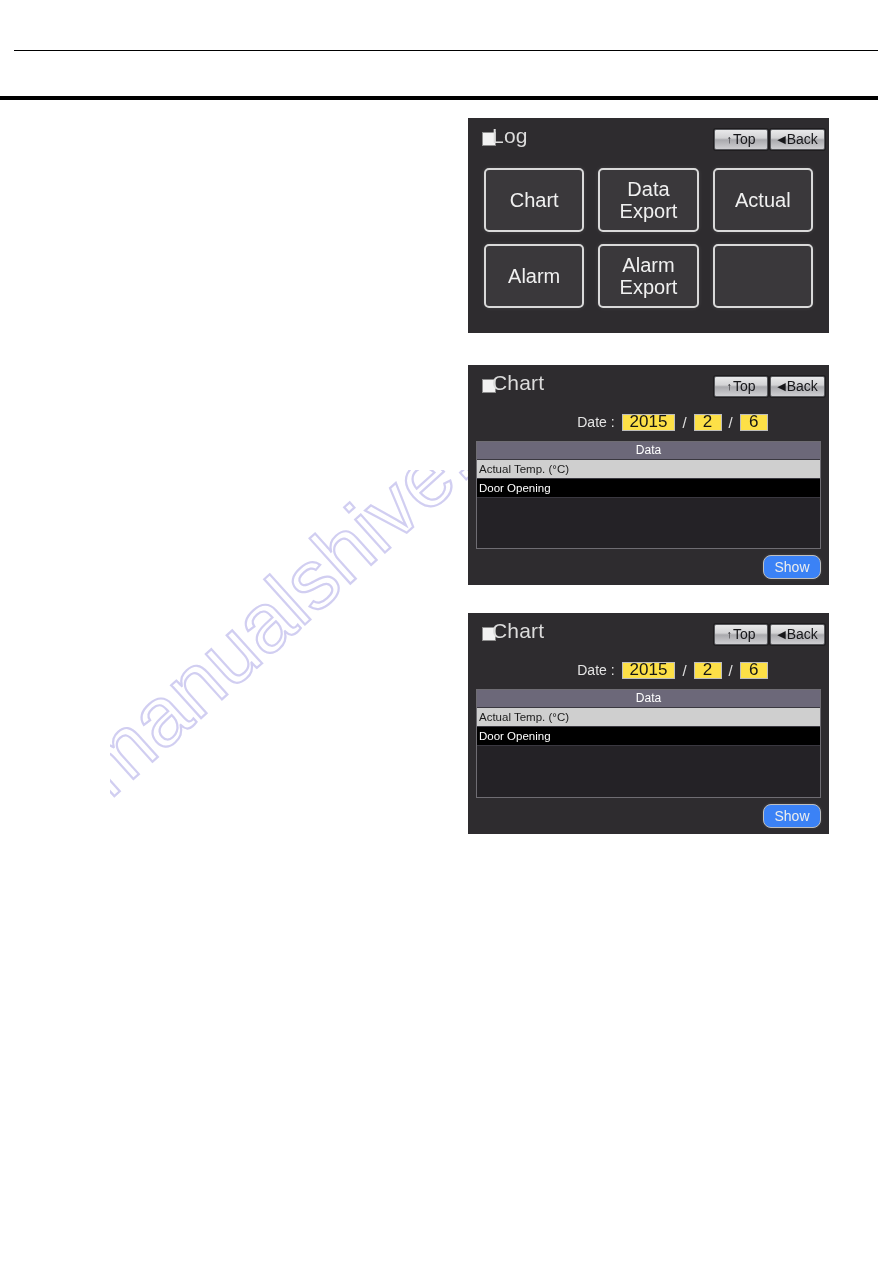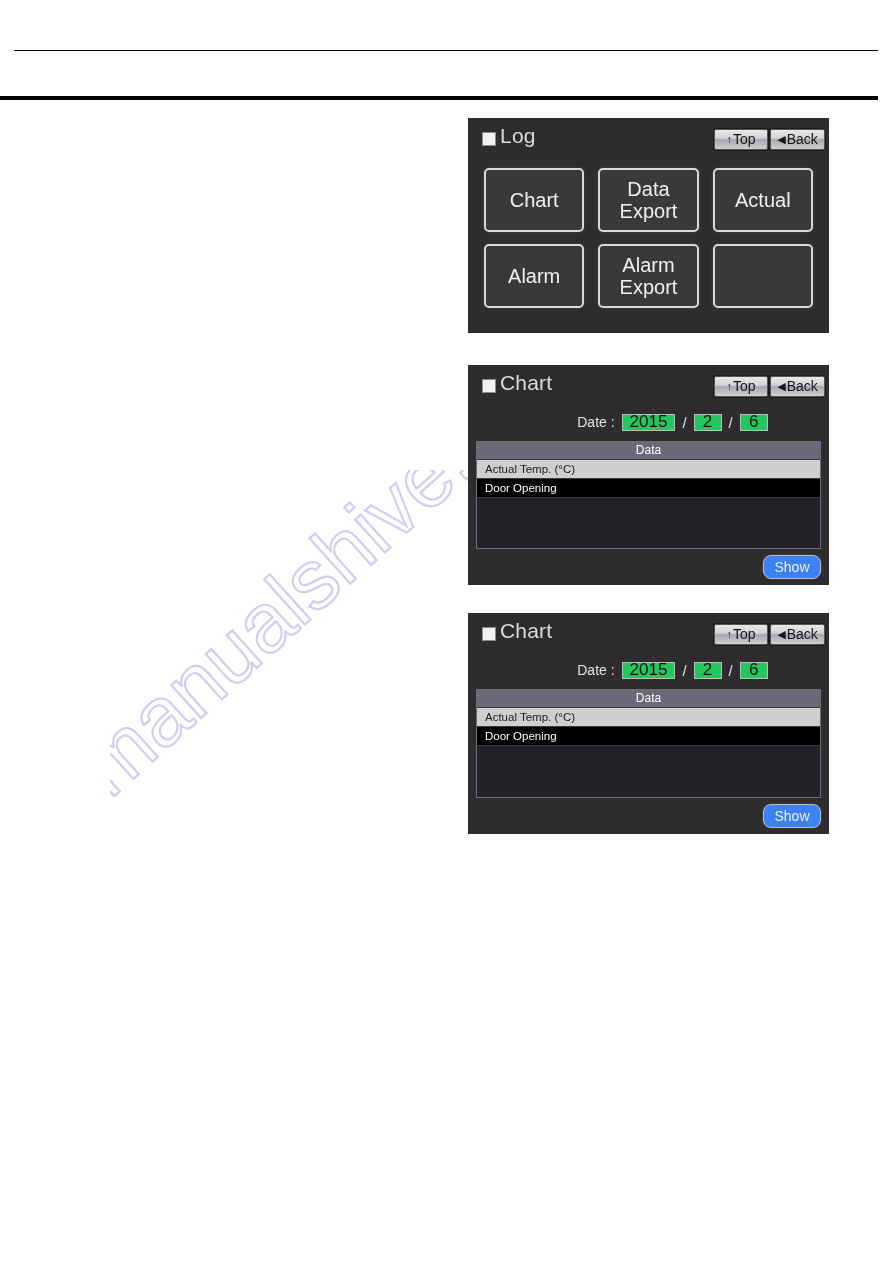--- a/index.html
+++ b/index.html
@@ -75,21 +75,21 @@
     left: 14px;
     top: 14px;
     width: 14px;
     height: 14px;
     background: #f2f2f2;
     border: 1px solid #8c8c8c;
     box-sizing: border-box;
   }
   .title-text {
     position: absolute;
-    left: 32px;
+    left: 24px;
     top: 4px;
     font-size: 21px;
     color: #dcdcdc;
     letter-spacing: 0.2px;
     line-height: 28px;
     white-space: nowrap;
   }
 
   
   .navbtn {
@@ -164,21 +164,21 @@
     justify-content: center;
     padding-left: 48px;
   }
   .date-label {
     font-size: 14px;
     color: #e4e4e4;
     margin-right: 7px;
     white-space: nowrap;
   }
   .date-box {
-    background: #22c55e;
+    background: #fde047;
     color: #151515;
     font-size: 17px;
     line-height: 24px;
     height: 17px;
     min-width: 28px;
     padding: 0 7px;
     text-align: center;
     box-sizing: border-box;
     display: flex;
     align-items: center;
@@ -208,21 +208,21 @@
     color: #ffffff;
     font-size: 12px;
     line-height: 17px;
     text-align: center;
     border-bottom: 1px solid #3a3840;
   }
   .data-row {
     height: 19px;
     font-size: 11.5px;
     line-height: 19px;
-    padding-left: 8px;
+    padding-left: 2px;
     box-sizing: border-box;
     border-bottom: 1px solid #3a3840;
     white-space: nowrap;
     overflow: hidden;
   }
   .data-row.selected {
     background: #cfcfcf;
     color: #1b1b1b;
   }
   .data-row.normal {

